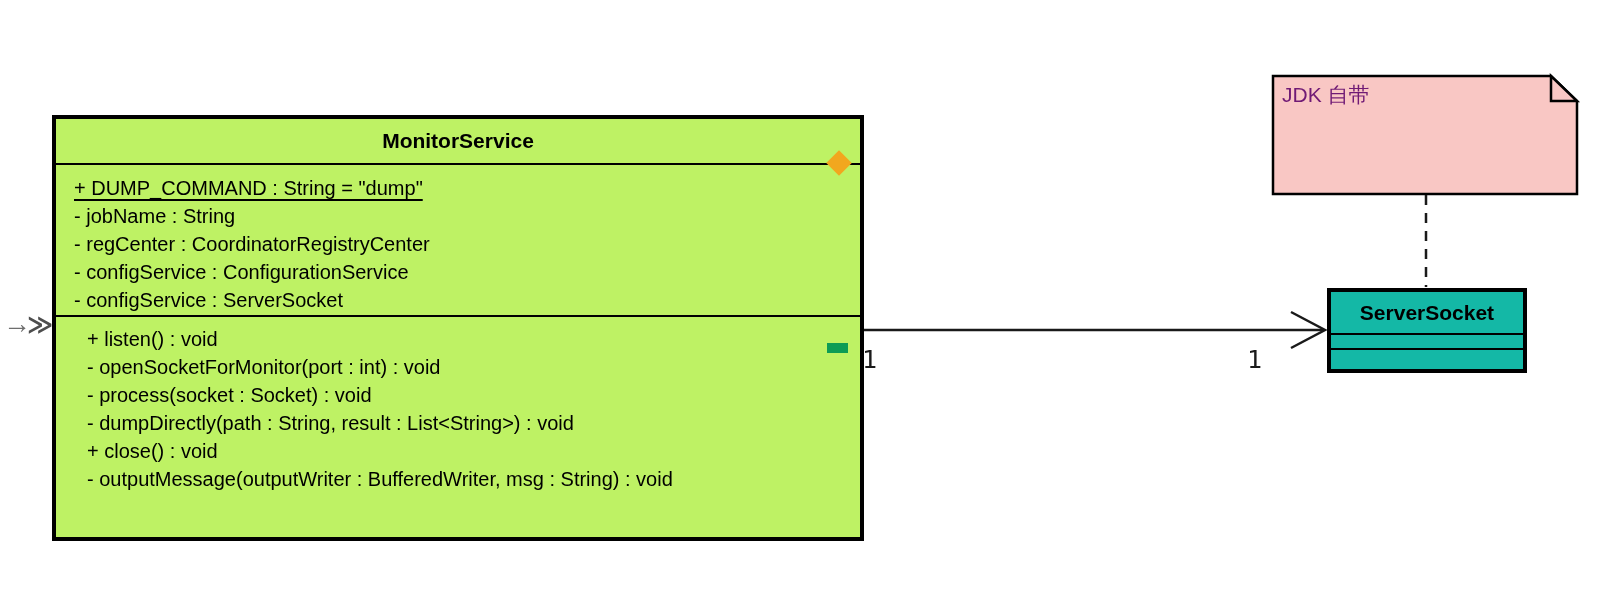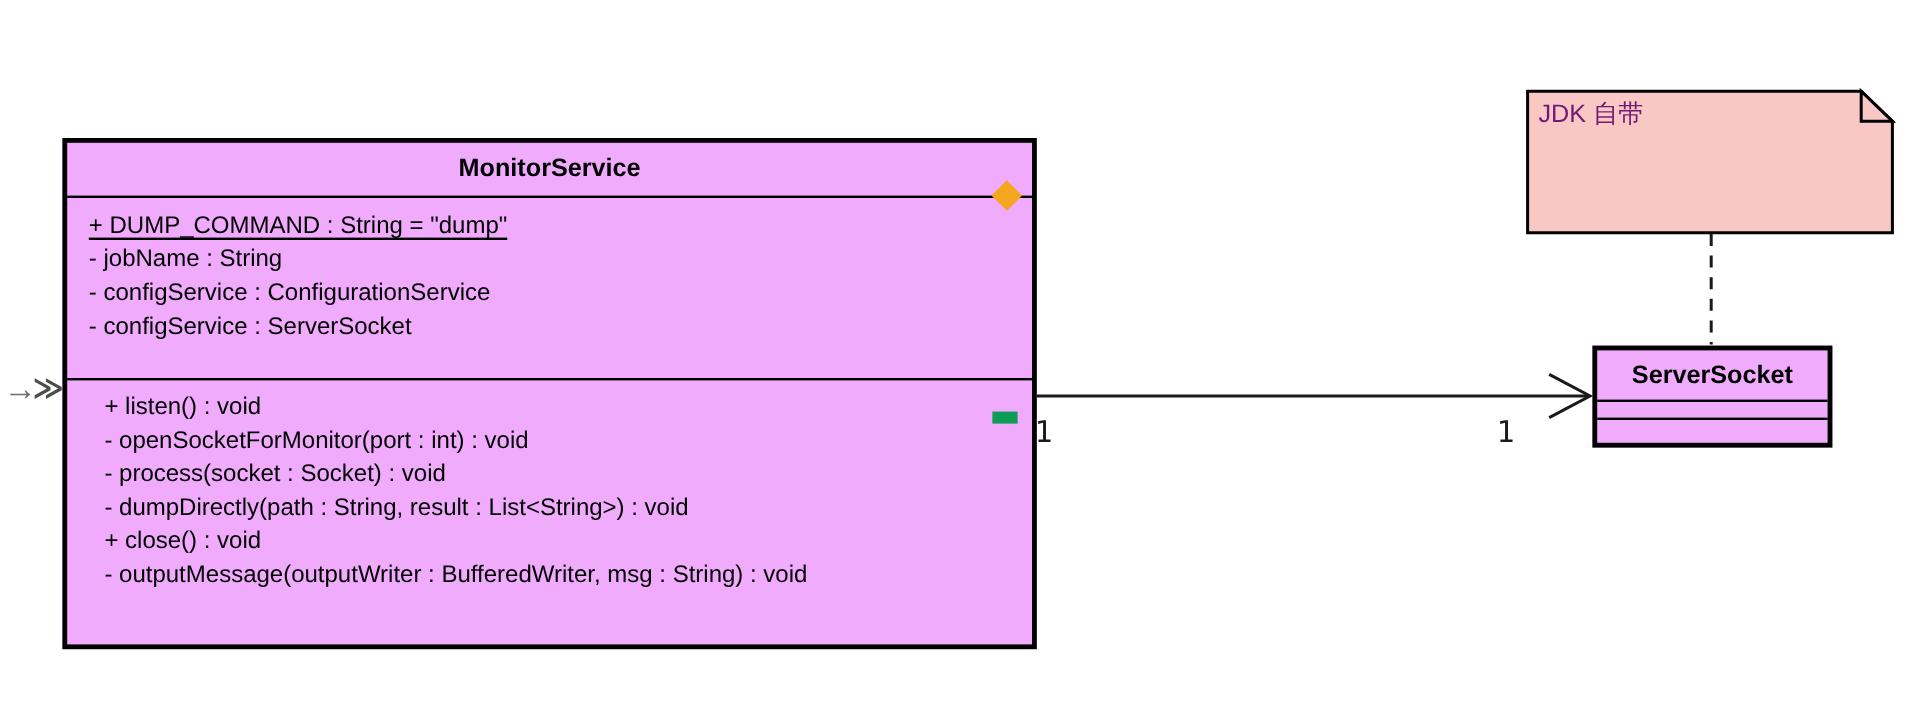--- a/index.html
+++ b/index.html
@@ -27,21 +27,21 @@
   .uml-class {
     position: absolute;
     box-sizing: border-box;
     border: 4px solid #000000;
     display: flex;
     flex-direction: column;
   }
   .monitor-class {
     left: 52px; top: 115px;
     width: 812px; height: 426px;
-    background: #f0abfc;
+    background: #bef264;
   }
   .class-title {
     flex: 0 0 auto;
     height: 44px;
     line-height: 44px;
     text-align: center;
     font-weight: bold;
     font-size: 21px;
   }
   .compartment {
@@ -80,21 +80,21 @@
     position: absolute;
     left: 827px; top: 343px;
     width: 21px; height: 10px;
     background: #0d9c55;
   }
 
   
   .server-class {
     left: 1327px; top: 288px;
     width: 200px; height: 85px;
-    background: #f0abfc;
+    background: #14b8a6;
   }
   .server-class .class-title {
     height: 41px;
     line-height: 41px;
   }
   .empty-row-1 {
     box-sizing: border-box;
     border-top: 2px solid #000000;
     height: 15px;
   }
@@ -161,20 +161,21 @@
   <div class="cursor-marker">
     <span class="arrow-glyph">→</span>
     <span class="chevron-glyph">≫</span>
   </div>
 
   <div class="uml-class monitor-class">
     <div class="class-title">MonitorService</div>
     <div class="compartment fields-compartment">
       <div class="member static-member">+ DUMP_COMMAND : String = "dump"</div>
       <div class="member">- jobName : String</div>
+      <div class="member">- regCenter : CoordinatorRegistryCenter</div>
       <div class="member">- configService : ConfigurationService</div>
       <div class="member">- configService : ServerSocket</div>
     </div>
     <div class="compartment methods-compartment">
       <div class="member">+ listen() : void</div>
       <div class="member">- openSocketForMonitor(port : int) : void</div>
       <div class="member">- process(socket : Socket) : void</div>
       <div class="member">- dumpDirectly(path : String, result : List&lt;String&gt;) : void</div>
       <div class="member">+ close() : void</div>
       <div class="member">- outputMessage(outputWriter : BufferedWriter, msg : String) : void</div>

